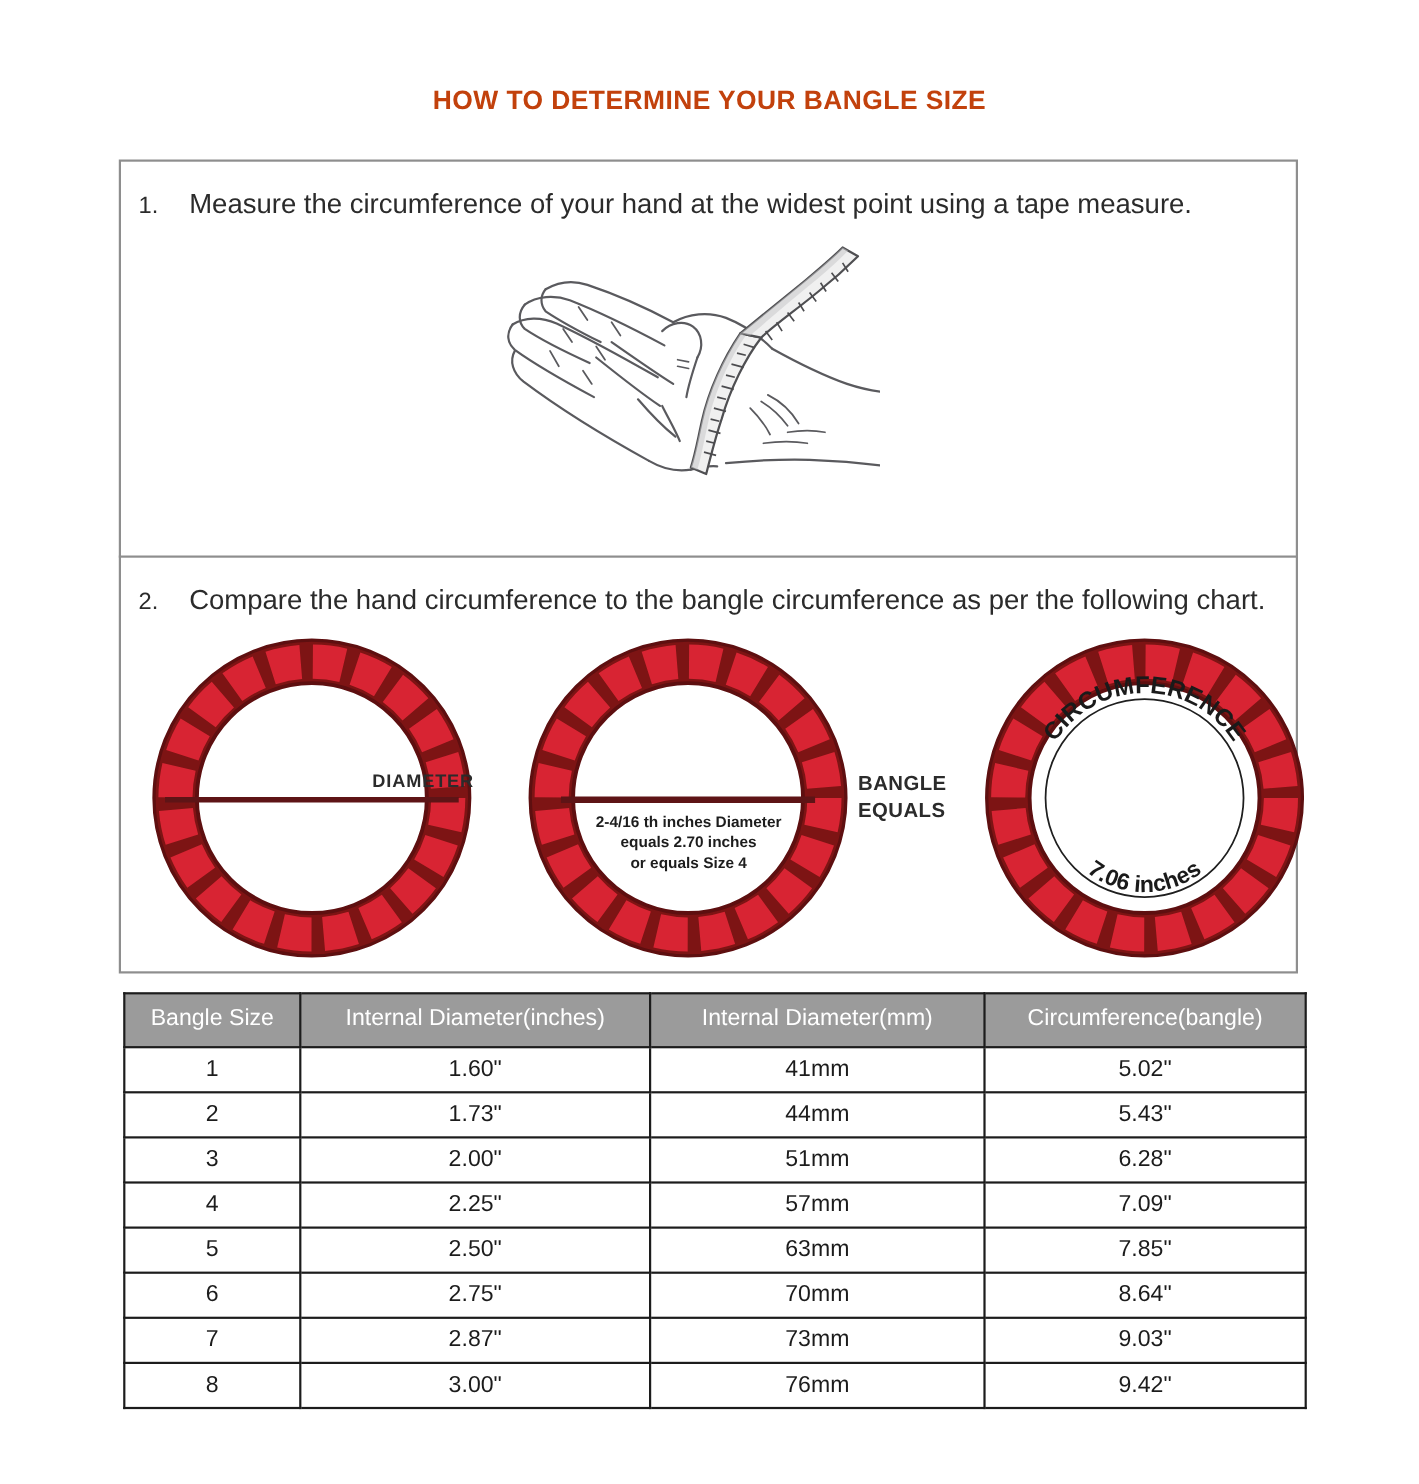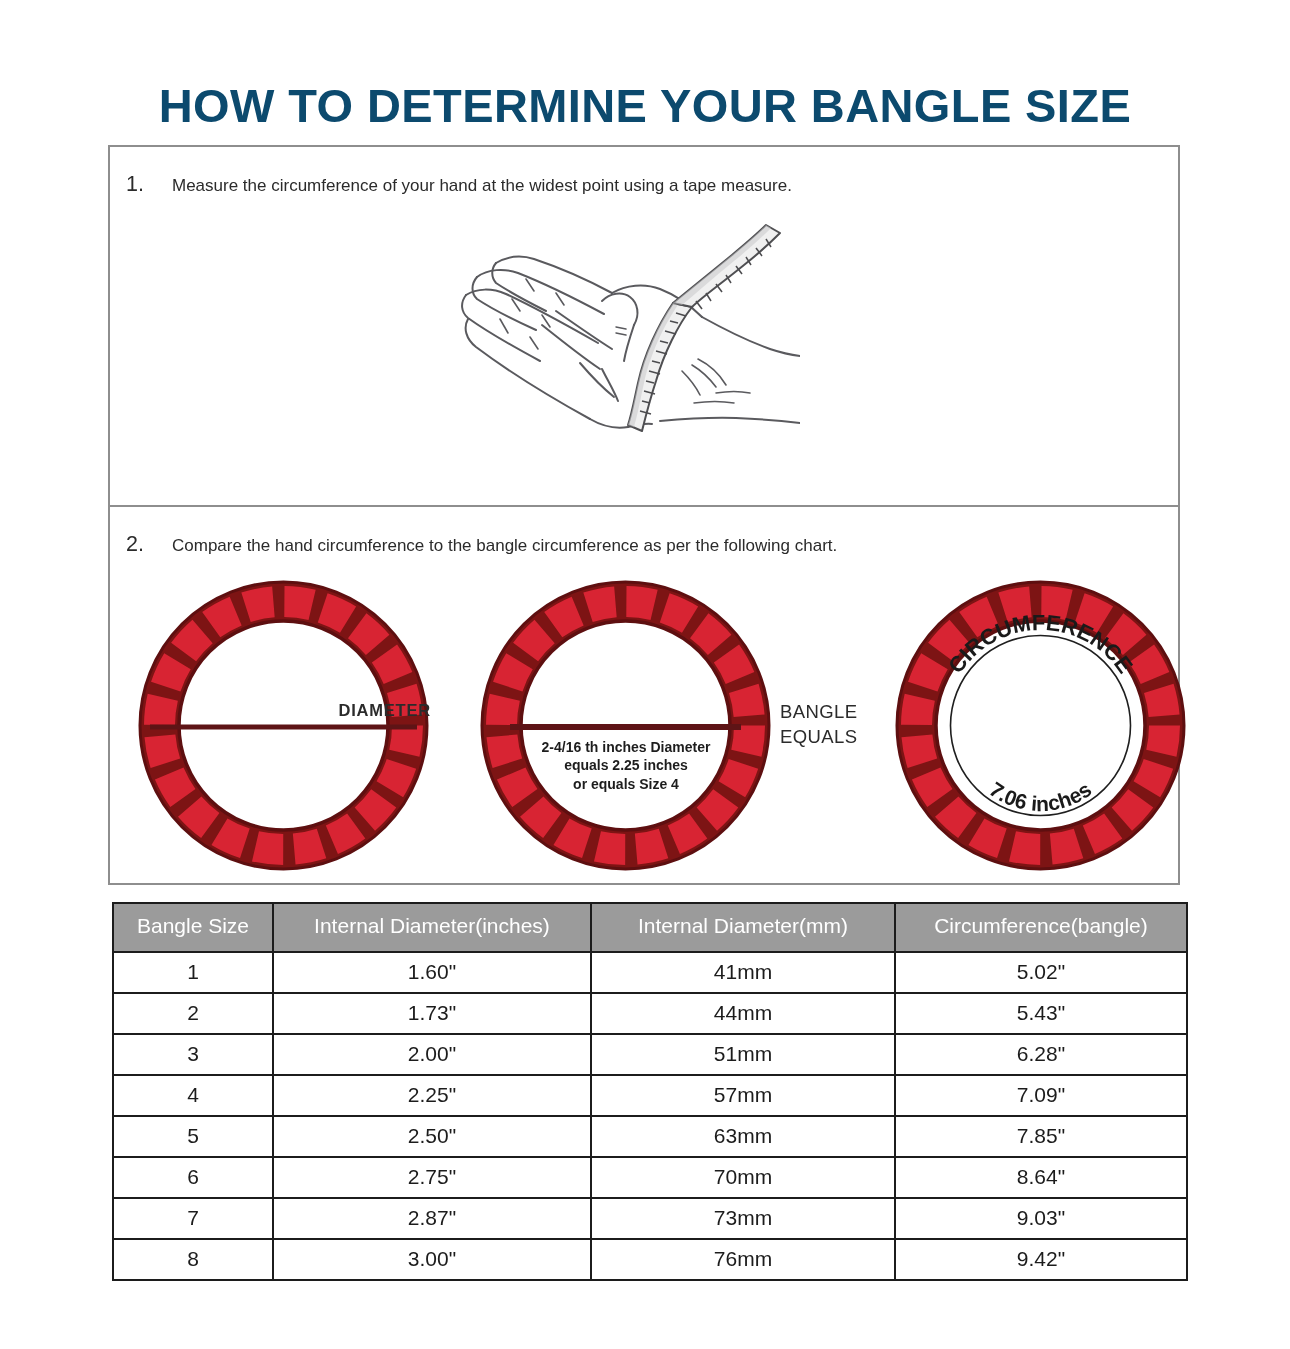--- a/index.html
+++ b/index.html
@@ -16,24 +16,24 @@
     overflow: hidden;
   }
 
   
   .page-title {
     position: absolute;
     top: 78px;
     left: 0;
     width: 1290px;
     text-align: center;
-    font-size: 47px;
+    font-size: 24px;
     font-weight: 700;
     letter-spacing: 0.4px;
-    color: #0c4a6e;
+    color: #c2410c;
     font-family: "Liberation Sans", sans-serif;
   }
 
   
   .instruction-box {
     position: absolute;
     left: 108px;
     top: 145px;
     width: 1072px;
     height: 740px;
@@ -57,21 +57,21 @@
     align-items: baseline;
     font-size: 21.5px;
     color: #2b2b2b;
     white-space: nowrap;
   }
   .step-num {
     width: 46px;
     flex: none;
     font-size: 21.5px;
   }
-  .step-text { font-size: 17px; }
+  .step-text { font-size: 25px; }
   #step1 { left: 126px; top: 172px; }
   #step2 { left: 126px; top: 532px; }
 
   
   .hand-illustration {
     position: absolute;
     left: 430px;
     top: 215px;
     width: 370px;
     height: 275px;
@@ -121,21 +121,21 @@
     color: #1d1d1d;
   }
 
   .bangle-equals {
     position: absolute;
     left: 672px;
     top: 122px;
     width: 110px;
     text-align: left;
     font-size: 18.5px;
-    font-weight: 400;
+    font-weight: 700;
     line-height: 1.35;
     letter-spacing: 0.4px;
     color: #2b2b2b;
   }
 
   
   .size-table {
     position: absolute;
     left: 112px;
     top: 902px;
@@ -424,21 +424,21 @@
               <polygon points="147.5,183 136,159 159,159"></polygon>
             </g>
         </g>
       </g>
       <circle cx="147.5" cy="147.5" r="104.5" fill="none" stroke="#5e0f10" stroke-width="3.5"></circle>
       <circle cx="147.5" cy="147.5" r="143.5" fill="none" stroke="#5e0f10" stroke-width="3"></circle>
       <line x1="32" y1="149" x2="263" y2="149" stroke="#5e1416" stroke-width="6"></line>
     </svg>
     <div class="middle-caption">
       <div>2-4/16 th inches Diameter</div>
-      <div>equals 2.25 inches</div>
+      <div>equals 2.70 inches</div>
       <div>or equals Size 4</div>
     </div>
   </div>
 
   <div class="bangle-equals">
     <div>BANGLE</div>
     <div>EQUALS</div>
   </div>
 
   <div class="bangle" id="bangle-3">

